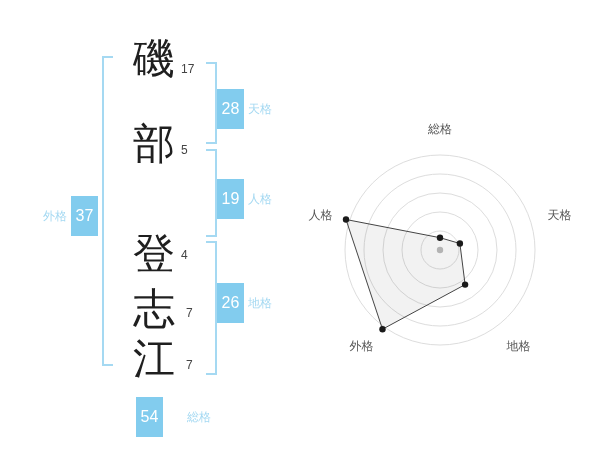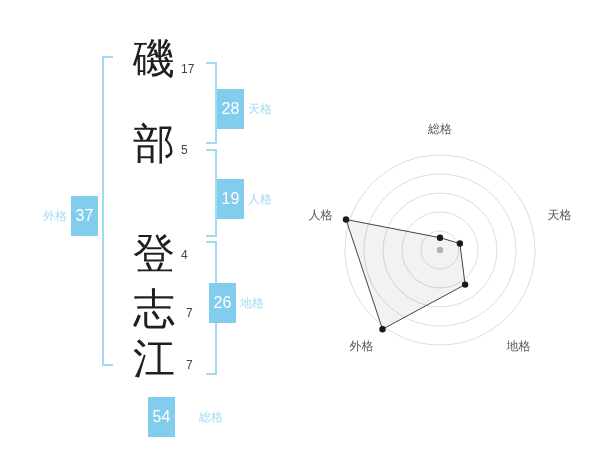--- a/index.html
+++ b/index.html
@@ -38,22 +38,22 @@
   #s4 { left:186px; top:358px; }
   
   #br-outer { left:102px; top:56px; height:306px; }
   #br-ten   { left:206px; top:62px;  height:78px; }
   #br-jin   { left:206px; top:149px; height:84px; }
   #br-chi   { left:206px; top:241px; height:130px; }
   
   #sc-gai { left:43px;  top:196px; }
   #sc-ten { left:217px; top:89px; }
   #sc-jin { left:217px; top:179px; }
-  #sc-chi { left:209px; top:283px; }
-  #sc-sou { left:148px; top:397px;gap:24px; }
+  #sc-chi { left:217px; top:283px; }
+  #sc-sou { left:136px; top:397px;gap:24px; }
 
   #radar-svg { position:absolute; left:295px; top:105px; }
 </style>
 </head>
 <body>
 
 <div class="page">
 
   <div class="bracket-left" id="br-outer"></div>
 

